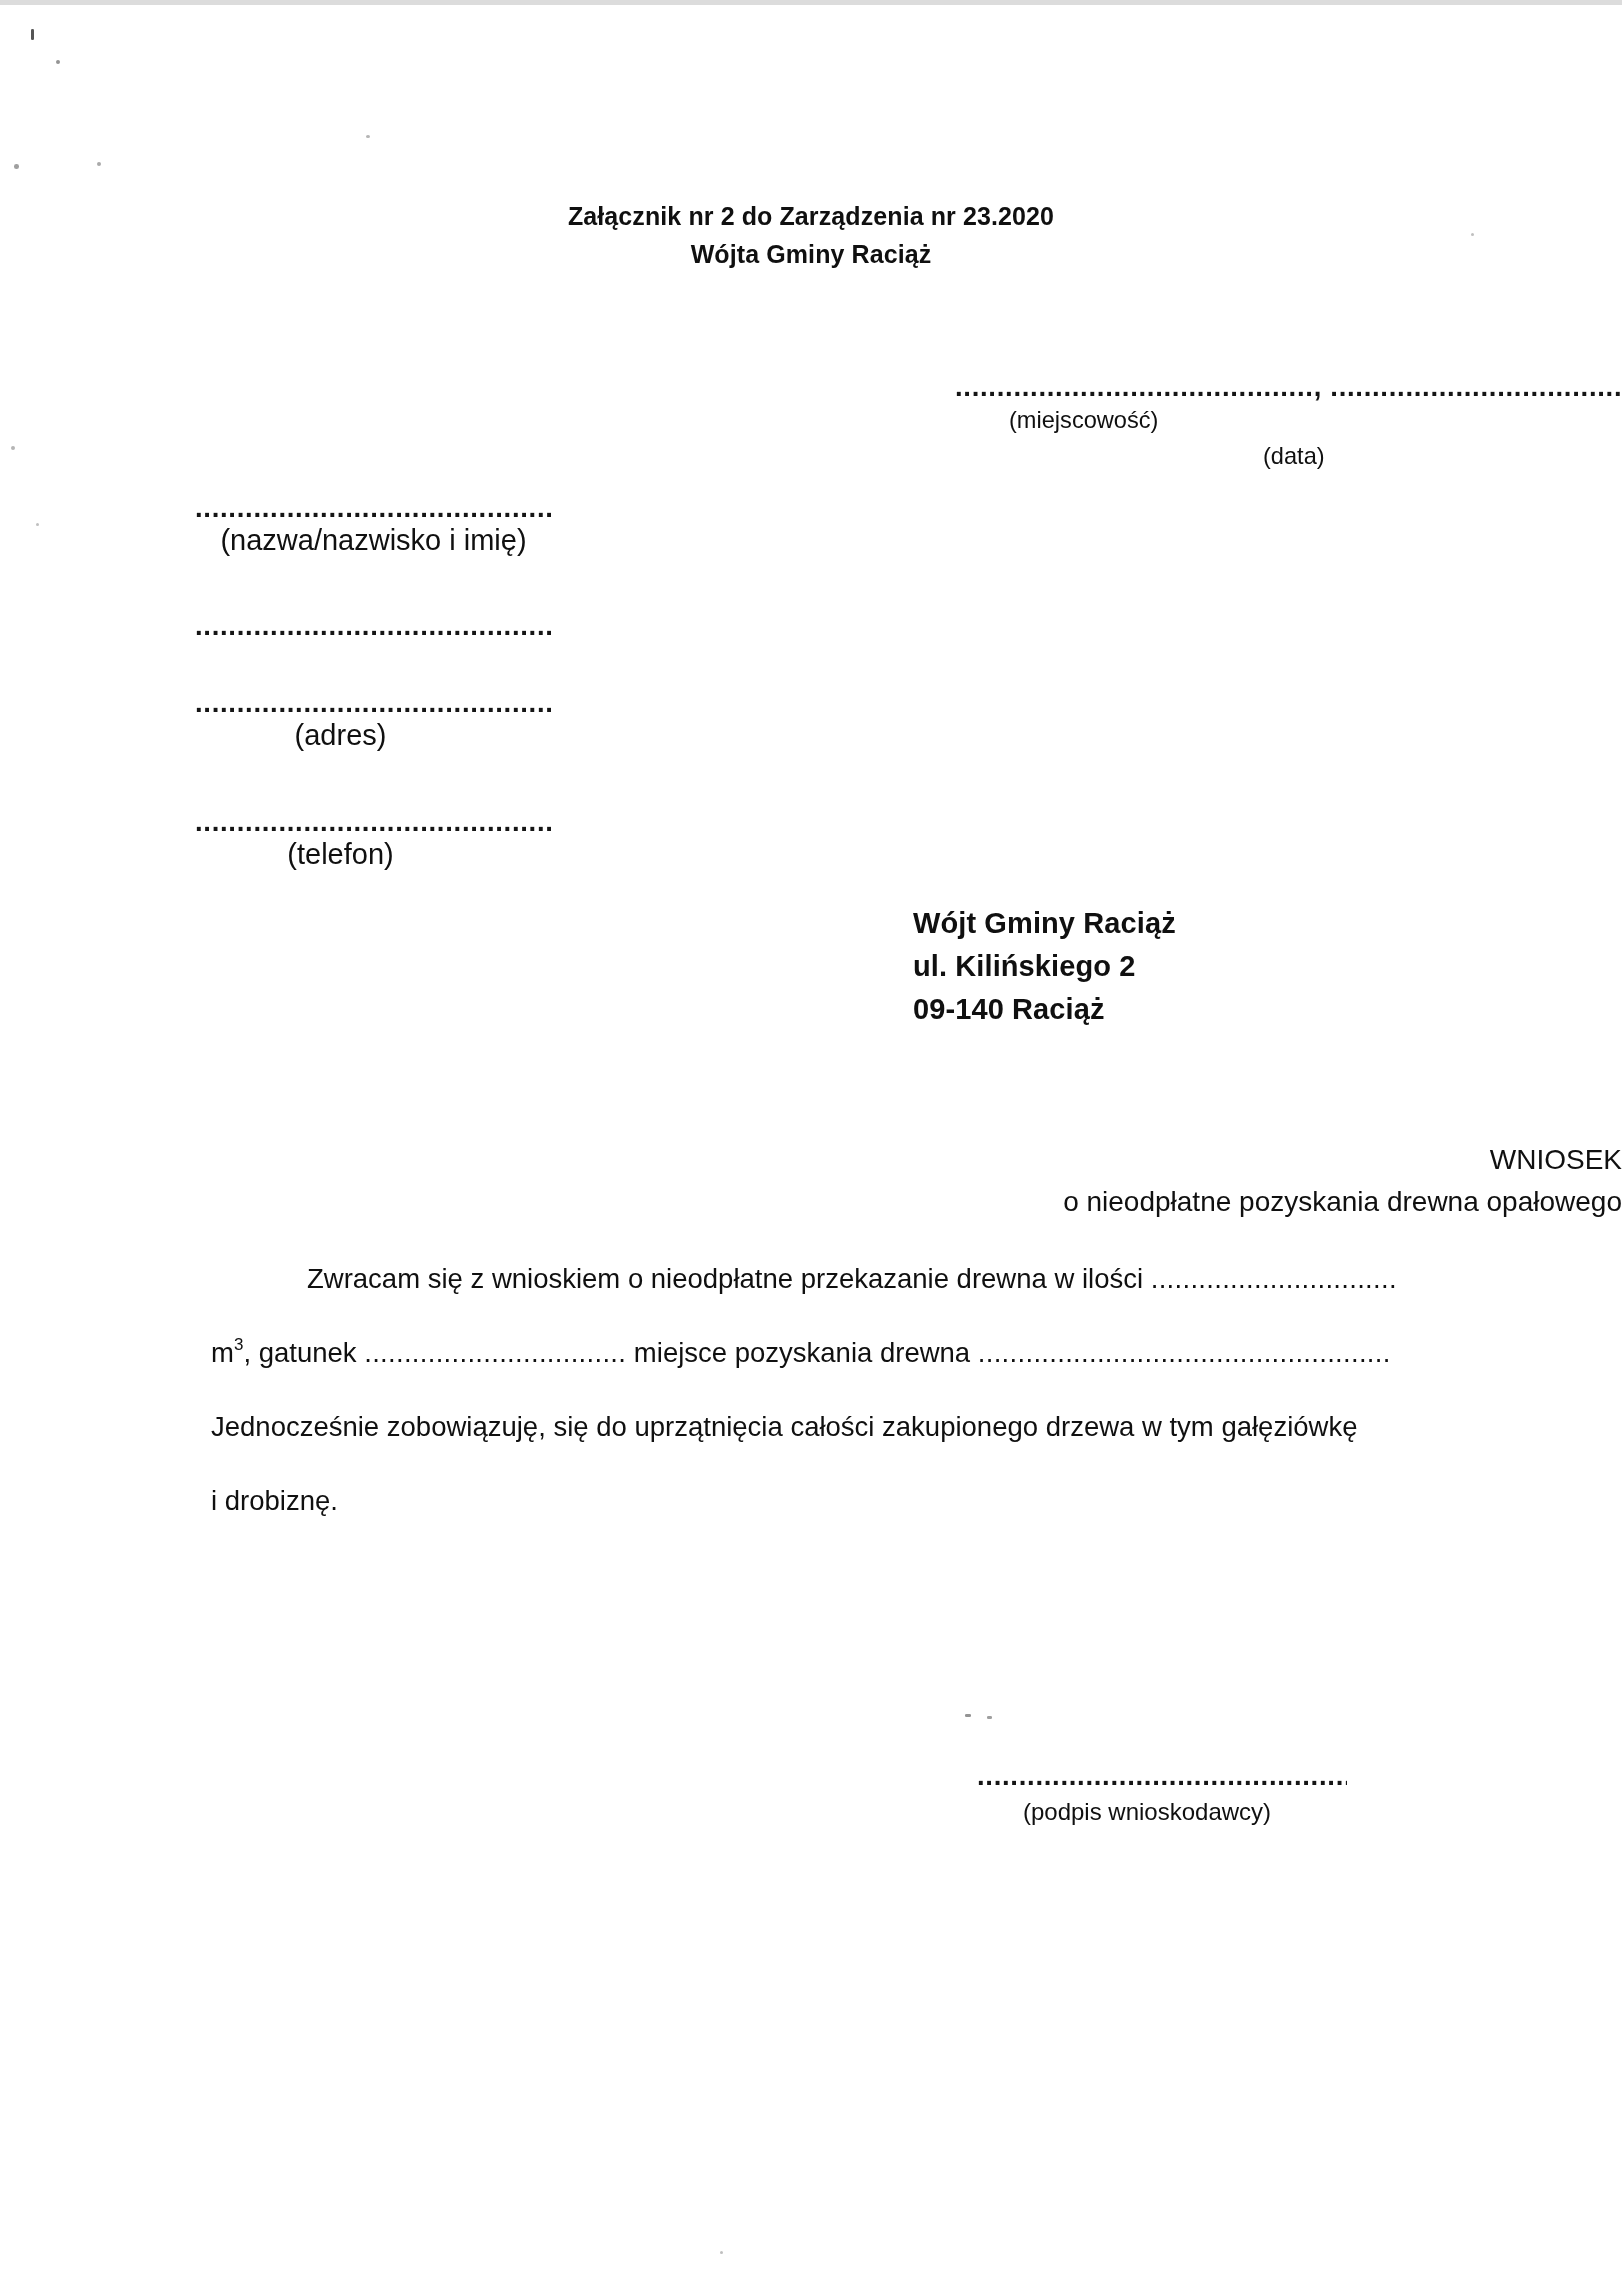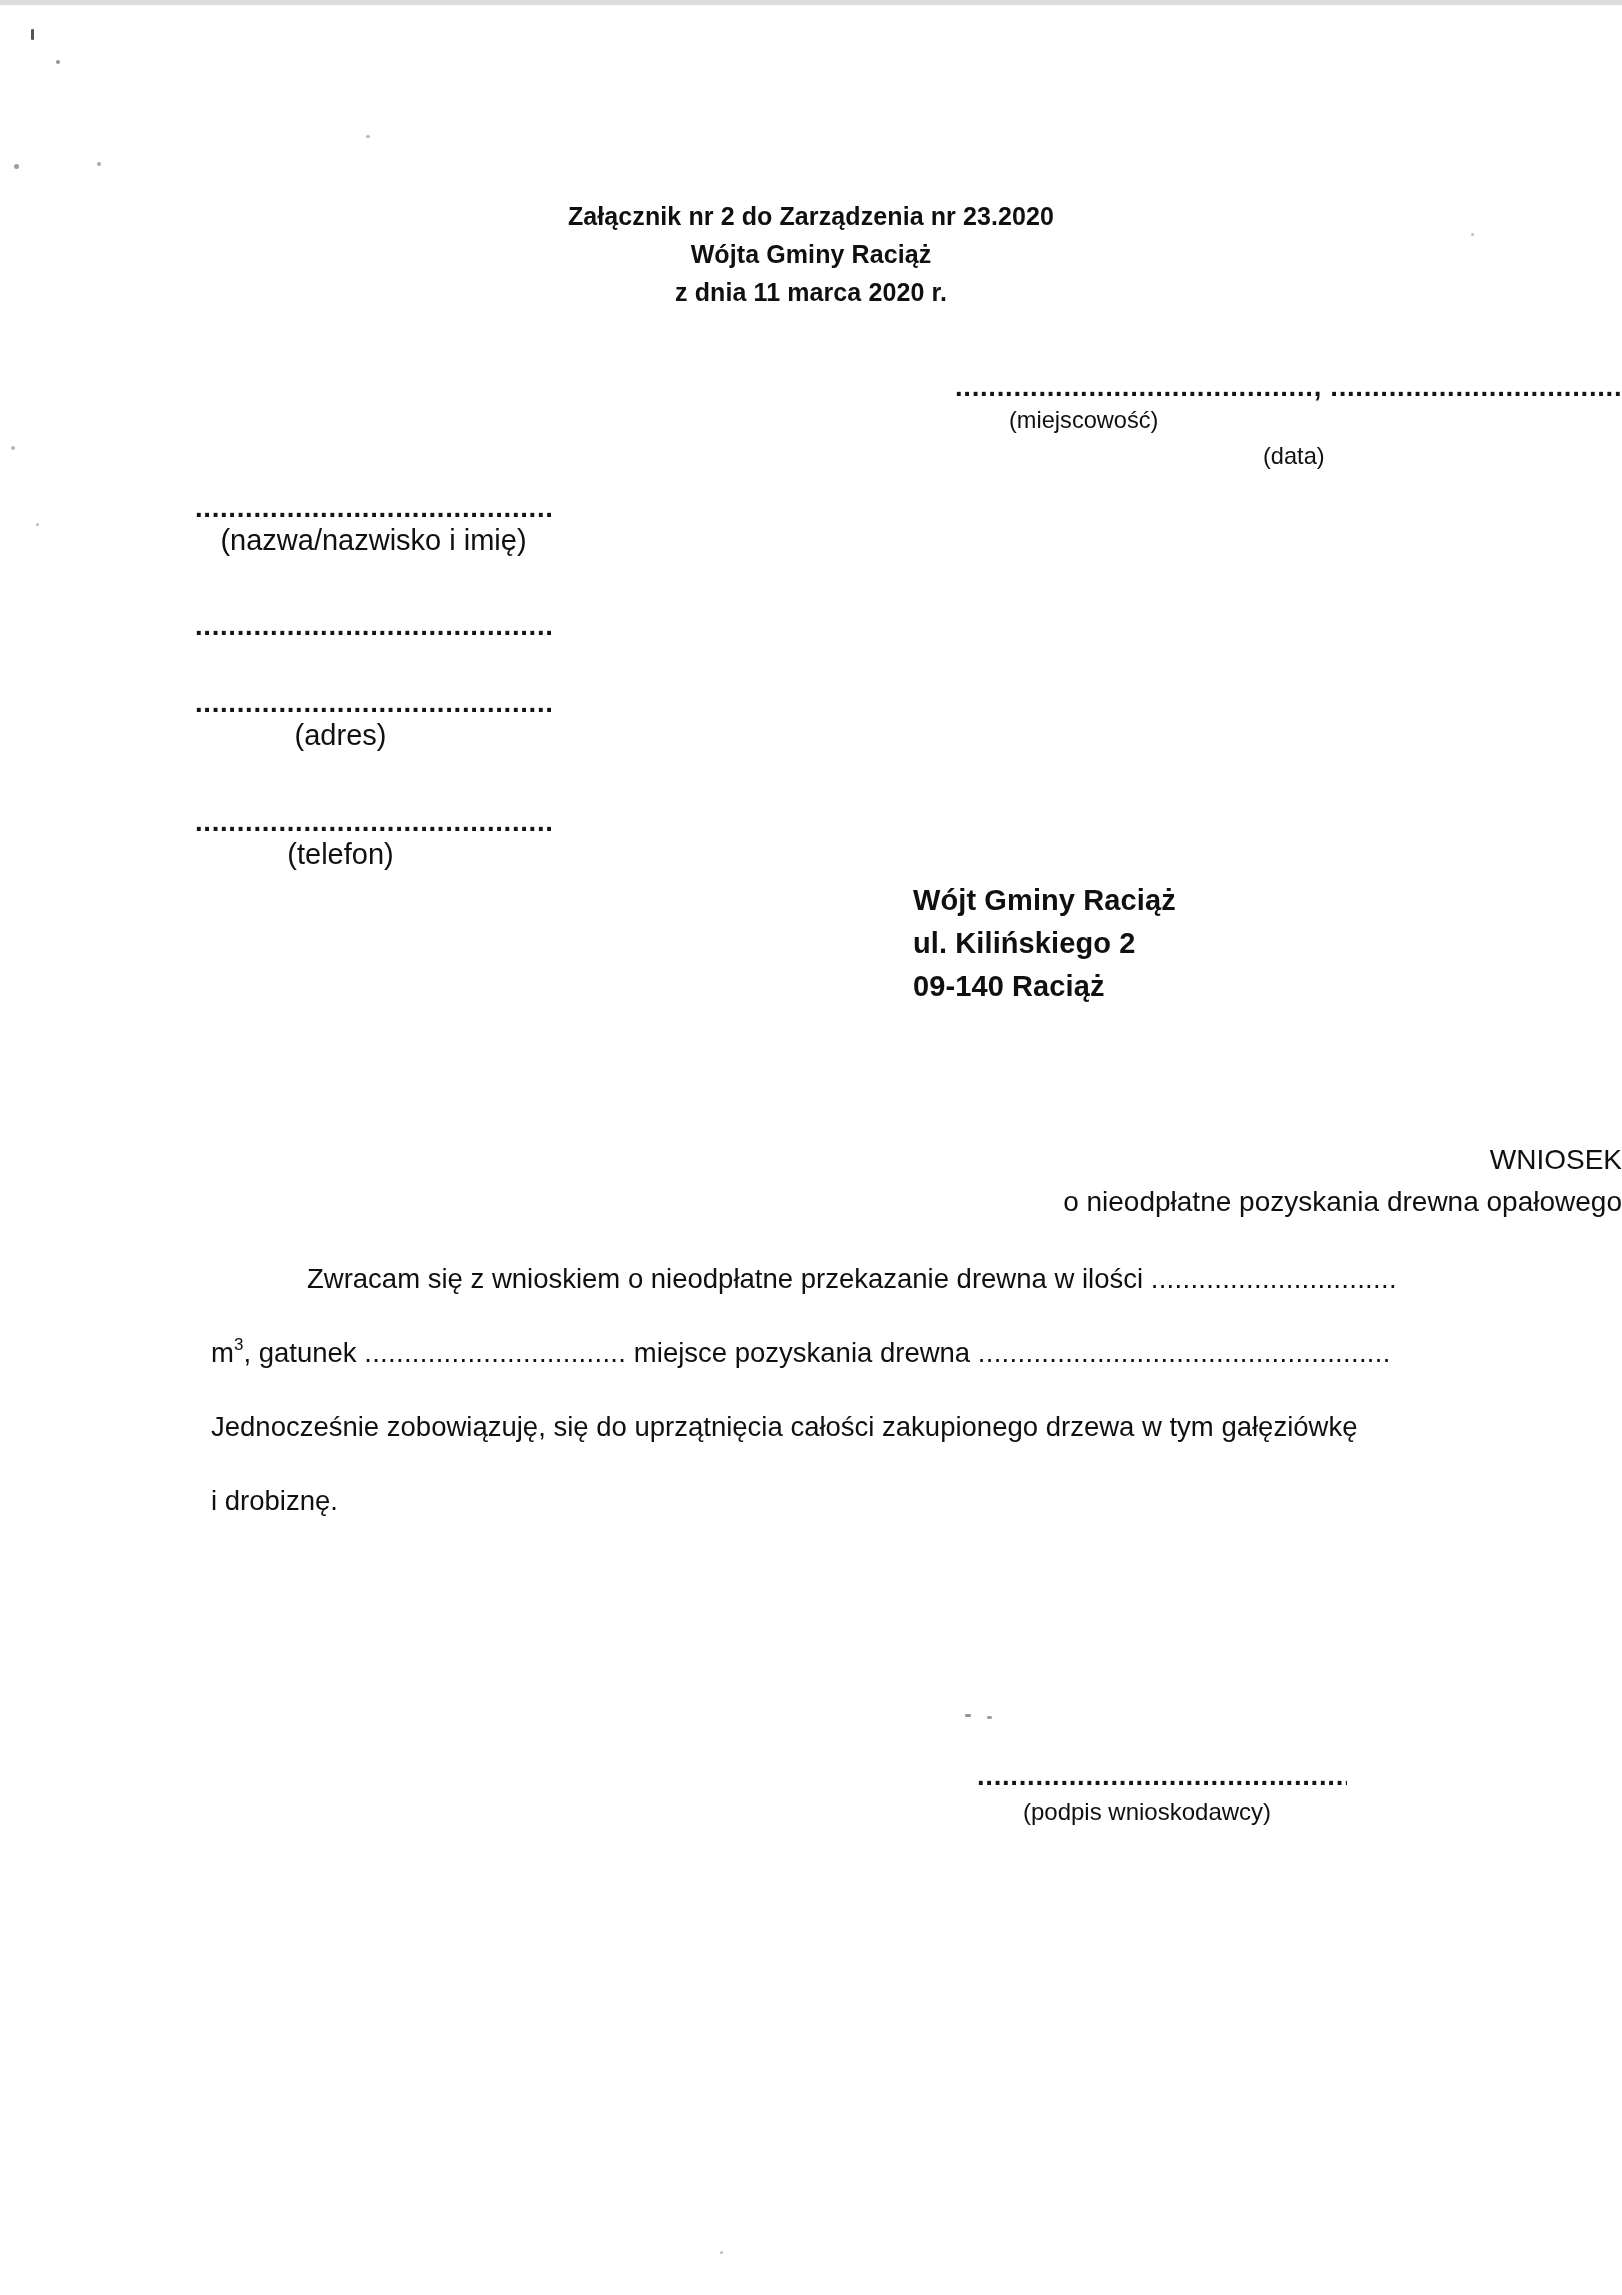--- a/index.html
+++ b/index.html
@@ -92,21 +92,21 @@
   }
   .field-label.shift-left { width: 291px; }
   .f-name    { top: 493px; }
   .f-extra   { top: 611px; }
   .f-address { top: 688px; }
   .f-phone   { top: 807px; }
 
   
   .addressee {
     position: absolute;
-    left: 913px; top: 879px;
+    left: 913px; top: 902px;
     font-weight: bold;
     font-size: 29px;
     line-height: 43px;
     letter-spacing: 0.1px;
   }
 
   
   .doc-title {
     position: absolute;
     left: 0; top: 1139px;
@@ -174,21 +174,20 @@
   <div class="speck" style="left:11px;top:446px;width:3.9px;height:3.9px;opacity:.35"></div>
   <div class="speck" style="left:36px;top:523px;width:3.3px;height:3.3px;opacity:.3"></div>
   <div class="speck" style="left:1471px;top:233px;width:3.3px;height:3.3px;opacity:.3"></div>
   <div class="speck" style="left:965px;top:1714px;width:5.9px;height:2.6px;opacity:.5;border-radius:1.3px"></div>
   <div class="speck" style="left:987px;top:1716px;width:4.6px;height:3.3px;opacity:.45;border-radius:1.3px"></div>
   <div class="speck" style="left:720px;top:2251px;width:3.3px;height:3.3px;opacity:.3"></div>
 
   <header class="att-header">
     <div>Załącznik nr 2 do Zarządzenia nr 23.2020</div>
     <div>Wójta Gminy Raciąż</div>
-    <div>z dnia 11 marca 2020 r.</div>
   </header>
 
   <section class="place-date">
     <div class="pd-dots"><span>...........................................</span><span>,</span> <span>....................................</span></div>
     <div class="pd-labels">
       <span class="pd-place">(miejscowość)</span>
       <span class="pd-date">(data)</span>
     </div>
   </section>
 

